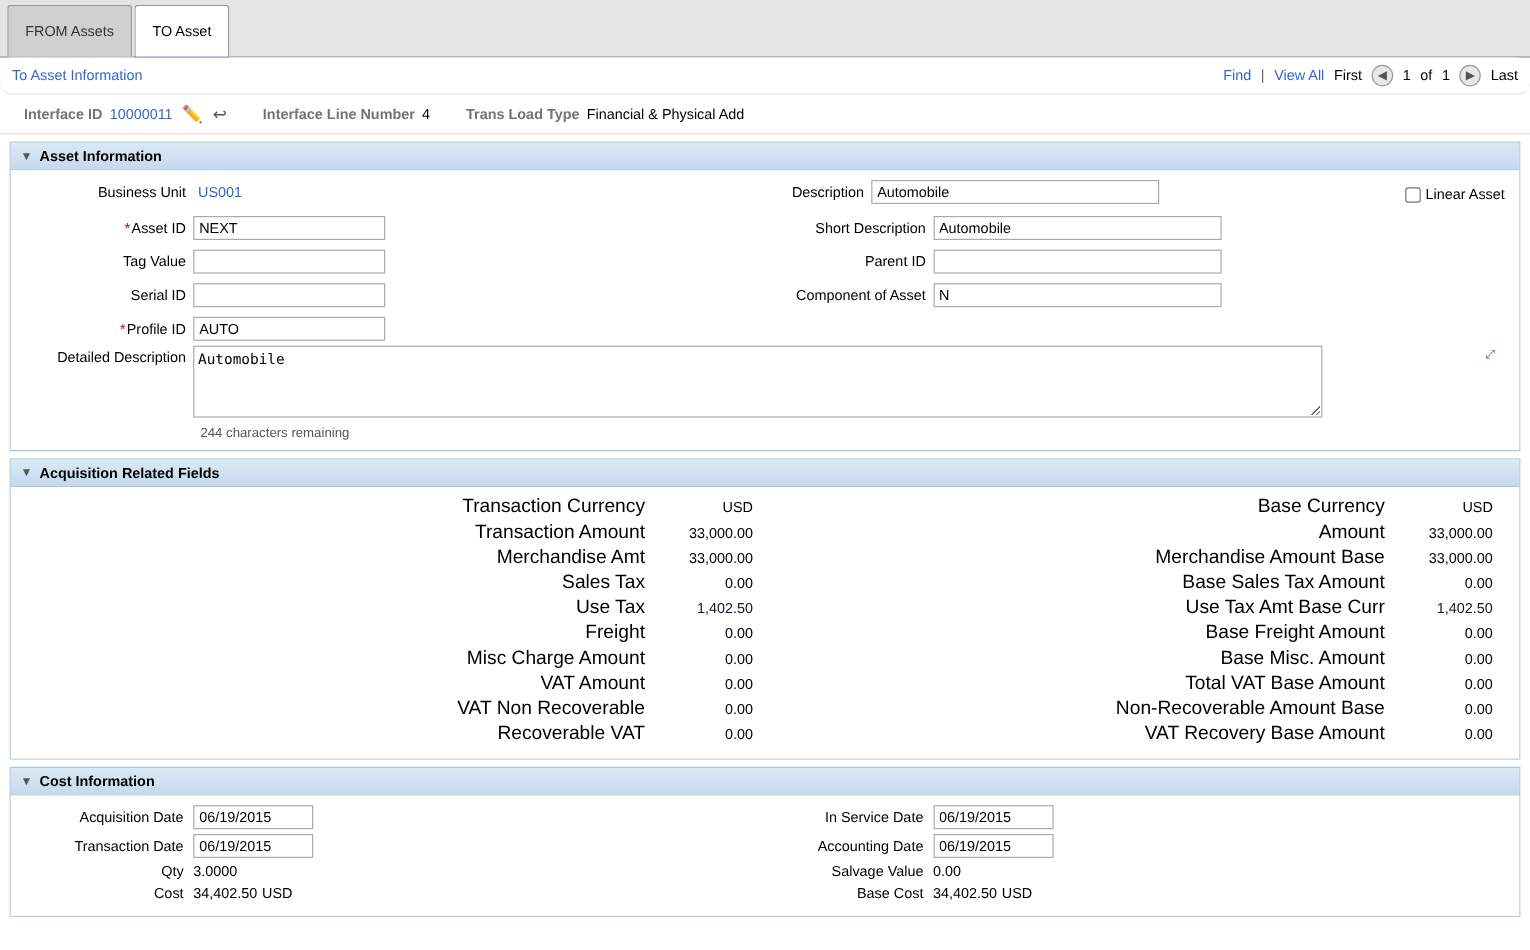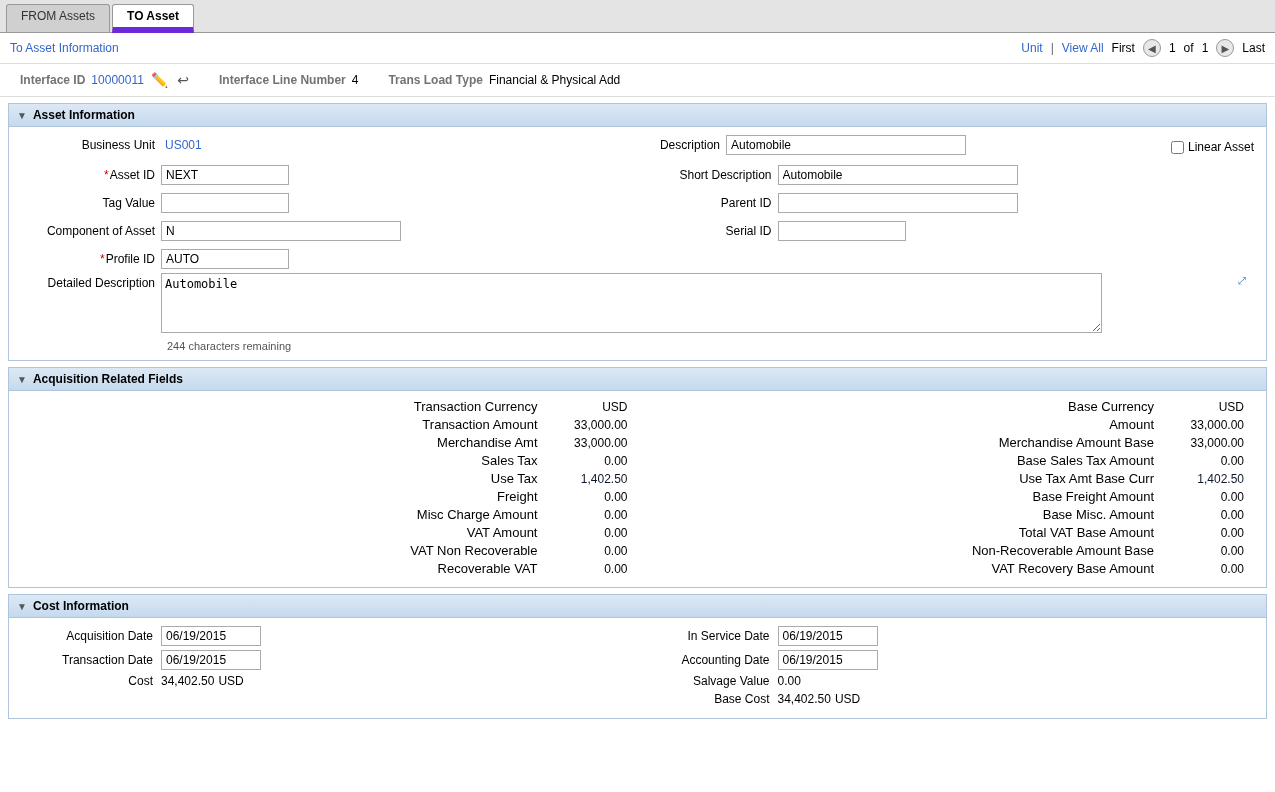--- a/index.html
+++ b/index.html
@@ -1,47 +1,48 @@
 <!DOCTYPE html>
 <html><head>
   <meta charset="utf-8">
   <style>
     * { box-sizing: border-box; margin: 0; padding: 0; }
     body { font-family: Arial, sans-serif; font-size: 12px; background: #fff; color: #000; }
 
     
     .tabs { display: flex; padding: 4px 6px 0; background: #e4e4e4; border-bottom: 1px solid #999; }
     .tab {
-      padding: 4px 14px;
+      padding: 14px 14px;
       border: 1px solid #999;
       border-bottom: none;
       background: #d0d0d0;
       cursor: pointer;
       font-size: 12px;
       color: #333;
       margin-right: 2px;
       border-radius: 3px 3px 0 0;
     }
     .tab.active {
       background: #fff;
-      font-weight: bold;
+      font-weight: normal;
       color: #000;
-      border-bottom: 6px solid #6d28d9;
+      border-bottom: 1px solid #6d28d9;
       margin-bottom: -1px;
       z-index: 1;
     }
 
     
     .top-bar {
       display: flex;
       justify-content: space-between;
       align-items: center;
       padding: 6px 10px;
       background: #fff;
       border-bottom: 1px solid #ddd;
+      border-radius: 10px;
     }
     .top-bar-title { color: #36c; font-size: 12px; }
     .top-bar-nav { display: flex; align-items: center; gap: 8px; font-size: 12px; }
     .top-bar-nav a { color: #36c; text-decoration: none; }
     .top-bar-nav .separator { color: #666; }
     .nav-btn {
       border: 1px solid #999;
       background: #e8e8e8;
       border-radius: 50%;
       width: 18px; height: 18px;
@@ -90,21 +91,21 @@
     }
     .form-row .flabel.required::before { content: '*'; color: #c00; margin-right: 1px; }
     .form-row input[type="text"] {
       border: 1px solid #aaa;
       padding: 2px 4px;
       font-size: 12px;
       height: 20px;
       background: #fff;
     }
     .form-row input.wide { width: 240px; }
-    .form-row input.med { width: 128px; }
+    .form-row input.med { width: 160px; }
 
     
     .textarea-row { display: flex; align-items: flex-start; margin-bottom: 4px; }
     .textarea-row .flabel { text-align: right; min-width: 140px; padding-right: 6px; font-size: 12px; padding-top: 3px; }
     .detail-textarea {
       width: calc(100% - 146px);
       height: 60px;
       border: 1px solid #aaa;
       font-size: 12px;
       padding: 3px;
@@ -119,21 +120,21 @@
       font-size: 10px;
       color: #36c;
       cursor: pointer;
     }
     .char-remaining { font-size: 11px; color: #555; margin-left: 146px; margin-top: 2px; }
 
     
     .acq-grid { display: grid; grid-template-columns: 1fr 1fr; gap: 0; }
     .acq-col { padding: 0 10px; }
     .acq-row { display: flex; align-items: center; justify-content: flex-end; margin-bottom: 3px; }
-    .acq-label { text-align: right; min-width: 160px; padding-right: 10px; font-size: 13px; color: #000; white-space: nowrap; }
+    .acq-label { text-align: right; min-width: 160px; padding-right: 10px; font-size: 16px; color: #000; white-space: nowrap; }
     .acq-value { text-align: right; min-width: 80px; font-size: 12px; color: #000; }
     .acq-value.blue { color: #0f172a; }
 
     
     .cost-grid { display: grid; grid-template-columns: 1fr 1fr; gap: 0; }
     .cost-col { padding: 0 10px; }
     .cost-row { display: flex; align-items: center; margin-bottom: 4px; }
     .cost-label { text-align: right; min-width: 130px; padding-right: 8px; font-size: 12px; color: #000; white-space: nowrap; }
     .cost-value { font-size: 12px; color: #000; }
     .usd-label { font-size: 12px; margin-left: 4px; color: #000; }
@@ -145,21 +146,21 @@
 <body>
 
 <div class="tabs">
   <div class="tab">FROM Assets</div>
   <div class="tab active">TO Asset</div>
 </div>
 
 <div class="top-bar">
   <span class="top-bar-title">To Asset Information</span>
   <div class="top-bar-nav">
-    <a href="#">Unit</a>
+    <a href="#">Find</a>
     <span class="separator">|</span>
     <a href="#">View All</a>
     <span>First</span>
     <span class="nav-btn">◀</span>
     <span>1</span>
     <span> of </span>
     <span>1</span>
     <span class="nav-btn">▶</span>
     <span>Last</span>
   </div>
@@ -221,26 +222,26 @@
         <input type="text" class="med" style="">
       </div>
       <div class="form-row" style="flex:1;">
         <span class="flabel">Parent ID</span>
         <input type="text" class="wide" style="">
       </div>
     </div>
 
     <div style="display:flex; align-items:center; margin-bottom:4px;">
       <div class="form-row" style="flex:1;">
+        <span class="flabel">Serial ID</span>
+        <input type="text" class="med" style="">
+      </div>
+      <div class="form-row" style="flex:1;">
         <span class="flabel">Component of Asset</span>
         <input type="text" class="wide" value="N" style="">
-      </div>
-      <div class="form-row" style="flex:1;">
-        <span class="flabel">Serial ID</span>
-        <input type="text" class="med" style="">
       </div>
     </div>
 
     <div style="display:flex; align-items:flex-end; margin-bottom:0;">
       <div class="form-row" style="flex:1;">
         <span class="flabel required">Profile ID</span>
         <input type="text" class="med" value="AUTO" style="">
       </div>
       <div style="flex:1;"></div>
     </div>
@@ -361,20 +362,25 @@
       <div class="cost-col" id="cost-left">
           <div class="cost-row">
       <span class="cost-label">Acquisition Date</span>
       <input type="text" style="width: 100px; border: 1px solid rgb(170, 170, 170); padding: 2px 4px; font-size: 12px; height: 20px;" value="06/19/2015">
     </div>
           <div class="cost-row">
       <span class="cost-label">Transaction Date</span>
       <input type="text" style="width: 100px; border: 1px solid rgb(170, 170, 170); padding: 2px 4px; font-size: 12px; height: 20px;" value="06/19/2015">
     </div>
           <div class="cost-row">
+      <span class="cost-label">Qty</span>
+      <span class="cost-value">3.0000</span>
+
+    </div>
+          <div class="cost-row">
       <span class="cost-label">Cost</span>
       <span class="cost-value">34,402.50</span>
       <span class="usd-label">USD</span>
     </div>
         </div>
       <div class="cost-col" id="cost-right">
           <div class="cost-row">
       <span class="cost-label">In Service Date</span>
       <input type="text" style="width: 100px; border: 1px solid rgb(170, 170, 170); padding: 2px 4px; font-size: 12px; height: 20px;" value="06/19/2015">
     </div>

